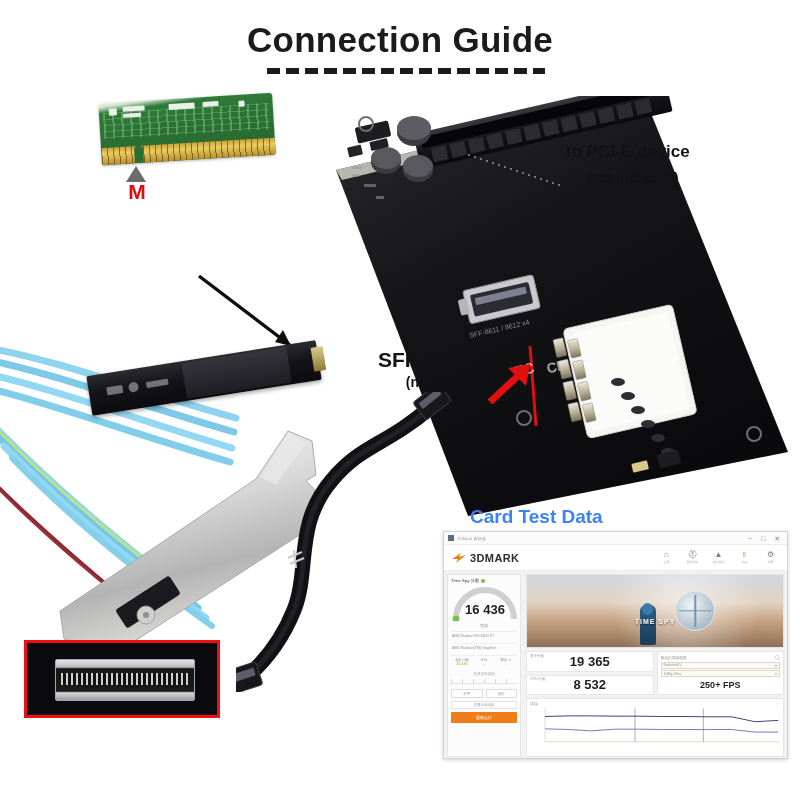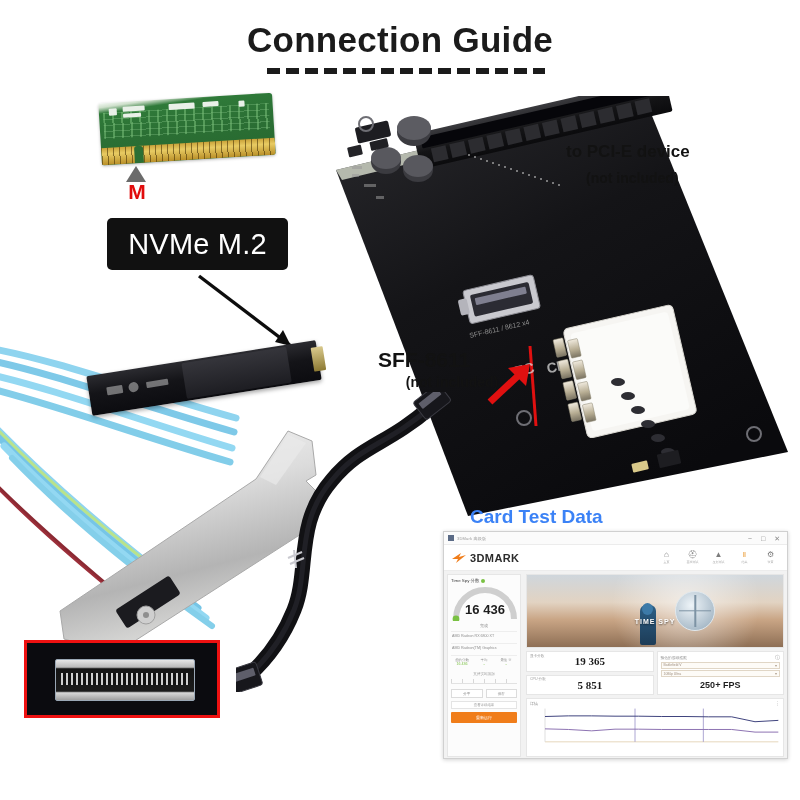--- a/index.html
+++ b/index.html
@@ -246,21 +246,21 @@
     text-shadow:0 1px 2px rgba(0,0,0,.6);
   }
 
   .sc-row{ display:flex; gap:3px; height:44px; }
   .sc-col{ flex:1; display:flex; flex-direction:column; gap:3px; }
   .sc-box{
     flex:1; background:#fff; border:1px solid #e6e6e6; position:relative;
     display:flex; align-items:center; justify-content:center;
   }
   .sc-box .k{ position:absolute; left:3px; top:1.5px; font-size:3.6px; color:#9a9a9a; }
-  .sc-box .v{ font-size:11px; font-weight:700; color:#1d1d1d;font-family:Liberation Serif, serif; }
+  .sc-box .v{ font-size:13px; font-weight:700; color:#1d1d1d; }
   .fps-box{
     flex:1; background:#fff; border:1px solid #e6e6e6; padding:2px 3px;
     display:flex; flex-direction:column;
   }
   .fps-box .hd{ display:flex; align-items:center; }
   .fps-box .hd .k{ font-size:3.8px; color:#8a8a8a; flex:1; }
   .fps-box .hd .i{ font-size:5px; color:#9a9a9a; }
   .sel{
     margin-top:1.5px; height:7px; border:1px solid #e0d6c6; background:#fdfbf7;
     display:flex; align-items:center; padding:0 2px;
@@ -293,23 +293,20 @@
       <div class="chip" style="left:70px;  top:5px;  width:26px; height:6px;"></div>
       <div class="chip" style="left:104px; top:5px;  width:16px; height:5px;"></div>
       <div class="chip" style="left:140px; top:6px;  width:6px;  height:6px;"></div>
       <div class="gold"></div>
       <div class="notch"></div>
     </div>
   </div>
   <div class="m2tri"></div>
   <div class="m2key">M</div>
 
-  <div class="badge-nvme">
-    <span>NVMe M.2</span>
-  </div>
   <svg class="lead-nvme" viewBox="0 0 110 86">
     <path d="M4 4 L96 74" stroke="#0d0d0d" stroke-width="3.4" fill="none"></path>
     <path d="M96 74 L80 70 L88 58 Z" fill="#0d0d0d"></path>
   </svg>
 
   <svg class="fan" viewBox="0 0 320 330">
     <g fill="none" stroke-linecap="round">
       <path d="M2 18 C 70 30, 150 60, 250 88" stroke="#8fd4ef" stroke-width="7"></path>
       <path d="M2 30 C 70 44, 150 74, 248 102" stroke="#7ec9e8" stroke-width="7"></path>
       <path d="M2 44 C 72 60, 152 90, 246 118" stroke="#93d8f2" stroke-width="7"></path>
@@ -613,21 +610,21 @@
         </div>
 
         <div class="sc-row">
           <div class="sc-col">
             <div class="sc-box">
               <div class="k">显卡分数</div>
               <div class="v">19 365</div>
             </div>
             <div class="sc-box">
               <div class="k">CPU 分数</div>
-              <div class="v">5 851</div>
+              <div class="v">8 532</div>
             </div>
           </div>
           <div class="sc-col">
             <div class="fps-box">
               <div class="hd">
                 <div class="k">预估的游戏性能</div>
                 <div class="i">ⓘ</div>
               </div>
               <div class="sel">
                 <div class="t">Battlefield V</div>

